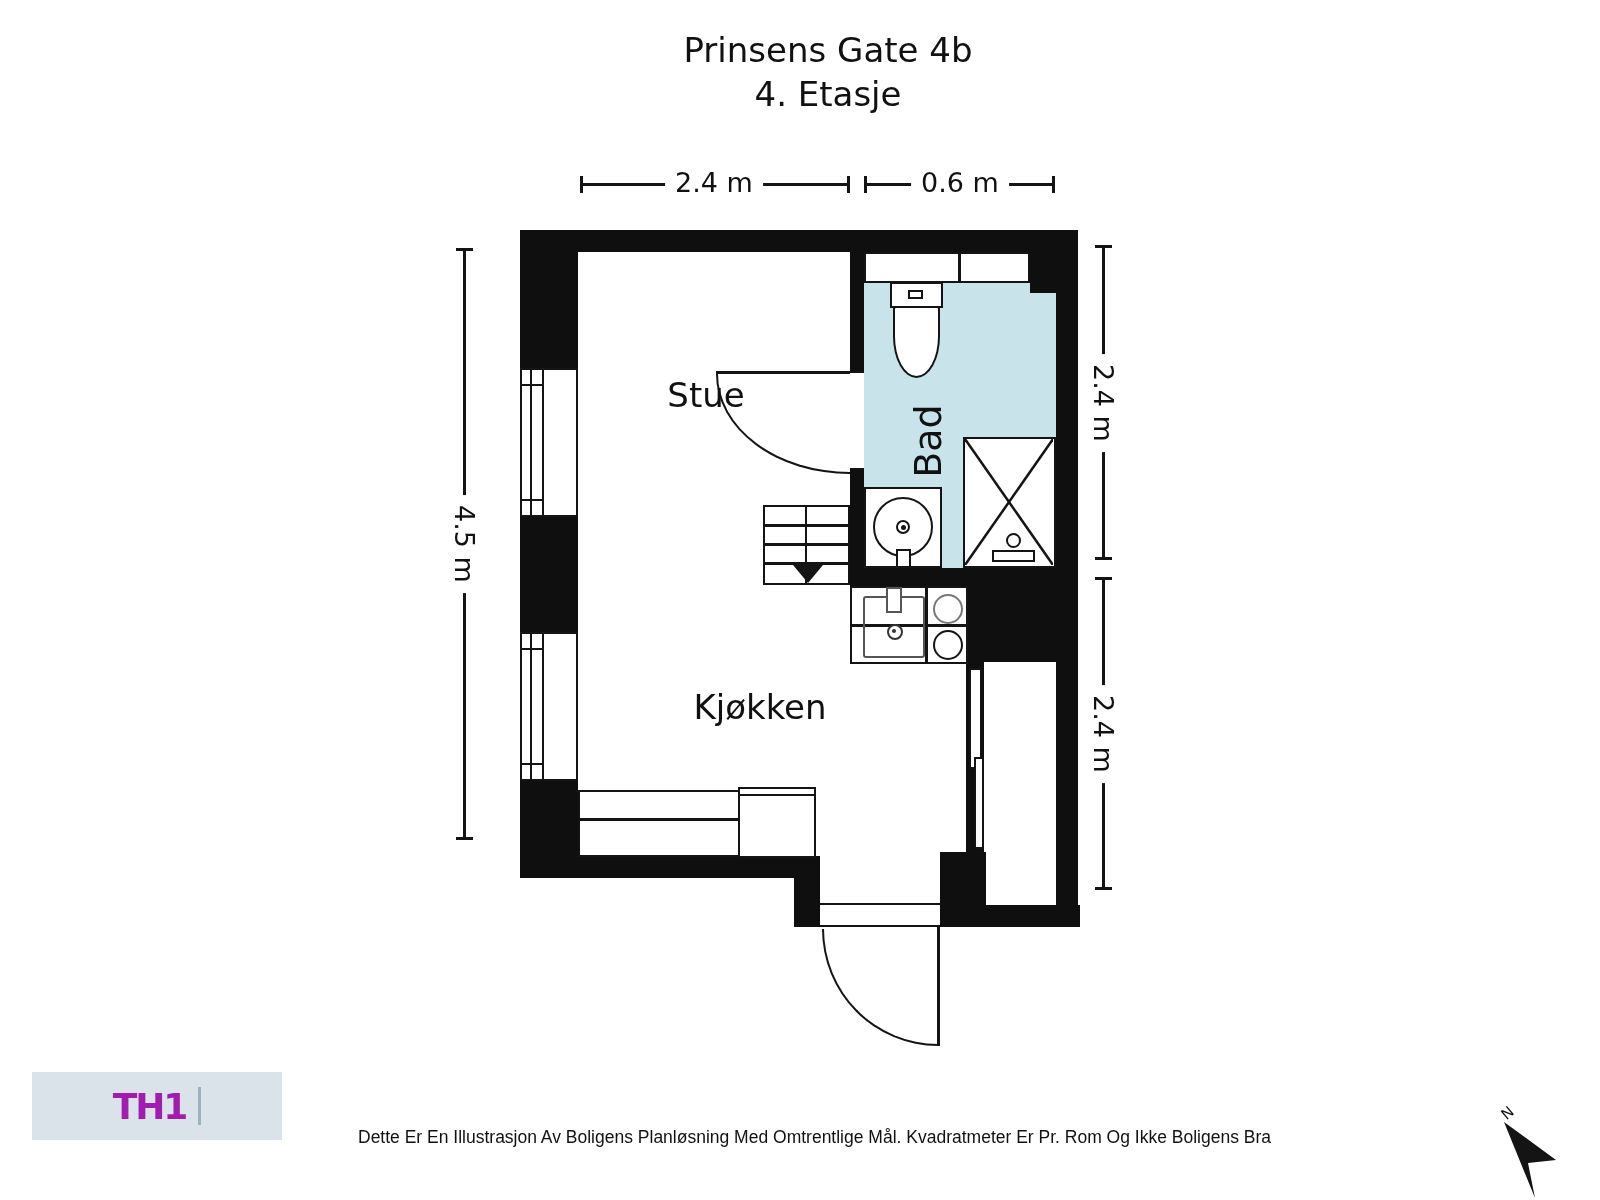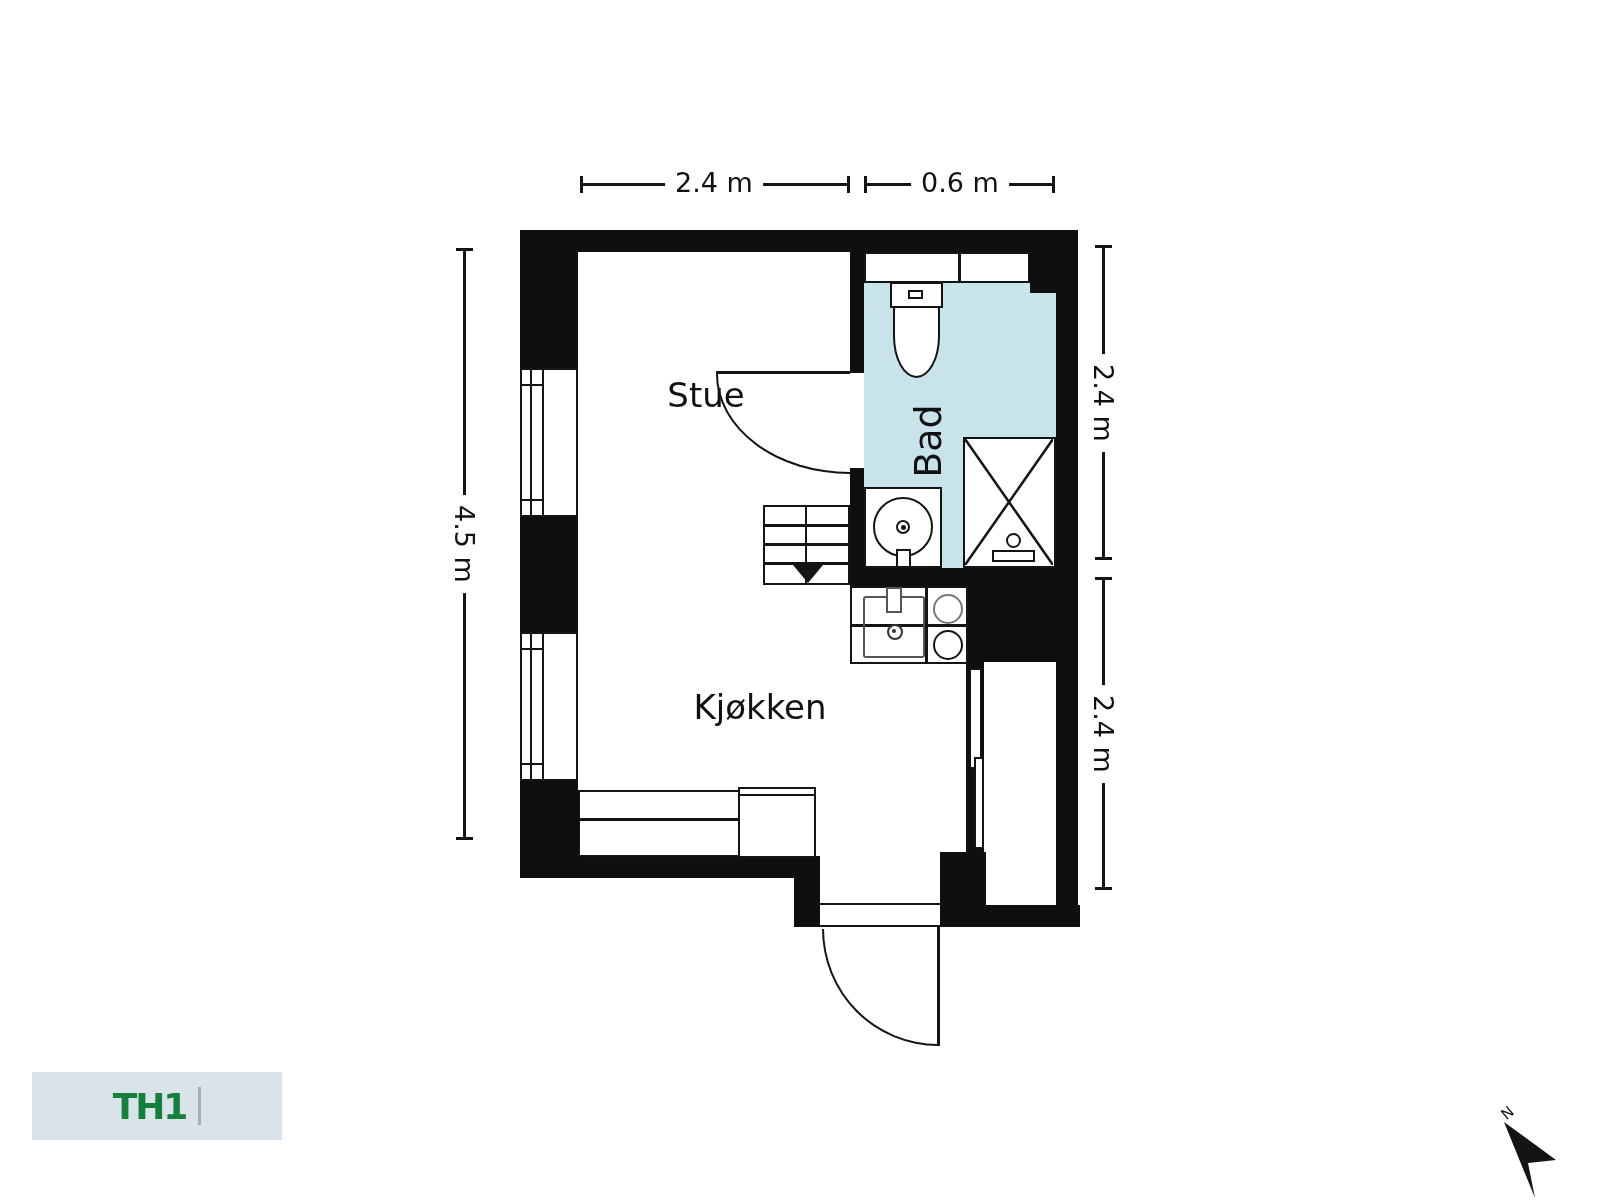--- a/index.html
+++ b/index.html
@@ -39,37 +39,41 @@
           border:2.5px solid #141414;box-sizing:border-box;background:#fff;}
   .stairs .step{position:absolute;left:0;width:100%;height:2.5px;background:#141414;}
   .stairs .mid{position:absolute;left:48%;top:0;width:2.5px;height:100%;background:#141414;}
   .stairs .arrow{position:absolute;left:28px;top:58px;width:0;height:0;
                  border-left:15px solid transparent;border-right:15px solid transparent;
                  border-top:18px solid #141414;}
 
   
   .logo-box{position:absolute;left:32px;top:1072px;width:250px;height:68px;background:#d9e3e9;
             display:flex;align-items:center;justify-content:center;gap:12px;}
-  .logo-mono{font-size:36px;font-weight:bold;color:#15803d;letter-spacing:-2px;
+  .logo-mono{font-size:36px;font-weight:bold;color:#a21caf;letter-spacing:-2px;
              font-family:"DejaVu Sans",sans-serif;}
   .logo-sep{width:3px;height:38px;background:#9db2c1;}
   .logo-name{font-size:26px;font-weight:bold;color:#24597c;line-height:26px;}
   .logo-tag{font-size:9px;letter-spacing:4.5px;color:#7e95a8;font-weight:bold;margin-top:3px;}
 
   .disclaimer{position:absolute;left:358px;top:1127px;font-size:17.5px;white-space:nowrap;
               font-family:"Liberation Sans",sans-serif;color:#111;}
 
   .north{position:absolute;left:1498px;top:1114px;}
   .north-n{position:absolute;left:1502px;top:1104px;font-size:15px;transform:rotate(-40deg);}
 </style>
 </head>
 <body>
 
 <div class="page">
 
+  <div class="title">
+    <div class="t1">Prinsens Gate 4b</div>
+    <div class="t2">4. Etasje</div>
+  </div>
 
   <div>
     <div class="dim" style="left:580px;top:183px;width:270px;height:3px;"></div>
     <div class="tick-v" style="left:580px;top:176px;"></div>
     <div class="tick-v" style="left:847px;top:176px;"></div>
     <div class="dim-label" style="left:714px;top:184px;">2.4 m</div>
   </div>
 
   <div>
     <div class="dim" style="left:864px;top:183px;width:191px;height:3px;"></div>
@@ -196,19 +200,20 @@
 
   <div class="room-label" style="left:706px;top:395px;">Stue</div>
   <div class="room-label vert" style="left:928px;top:441px;font-size:38px;">Bad</div>
   <div class="room-label" style="left:760px;top:707px;">Kjøkken</div>
 
   <div class="logo-box">
     <div class="logo-mono">TH1</div>
     <div class="logo-sep"></div>
   </div>
 
+  <div class="disclaimer">Dette Er En Illustrasjon Av Boligens Planløsning Med Omtrentlige Mål. Kvadratmeter Er Pr. Rom Og Ikke Boligens Bra</div>
 
   <div class="north-n">N</div>
   <svg class="north" width="64" height="86" viewBox="0 0 64 86">
     <polygon points="6,8 58,46 30,49 37,84" fill="#141414"></polygon>
   </svg>
 
 </div>
 
 </body></html>

